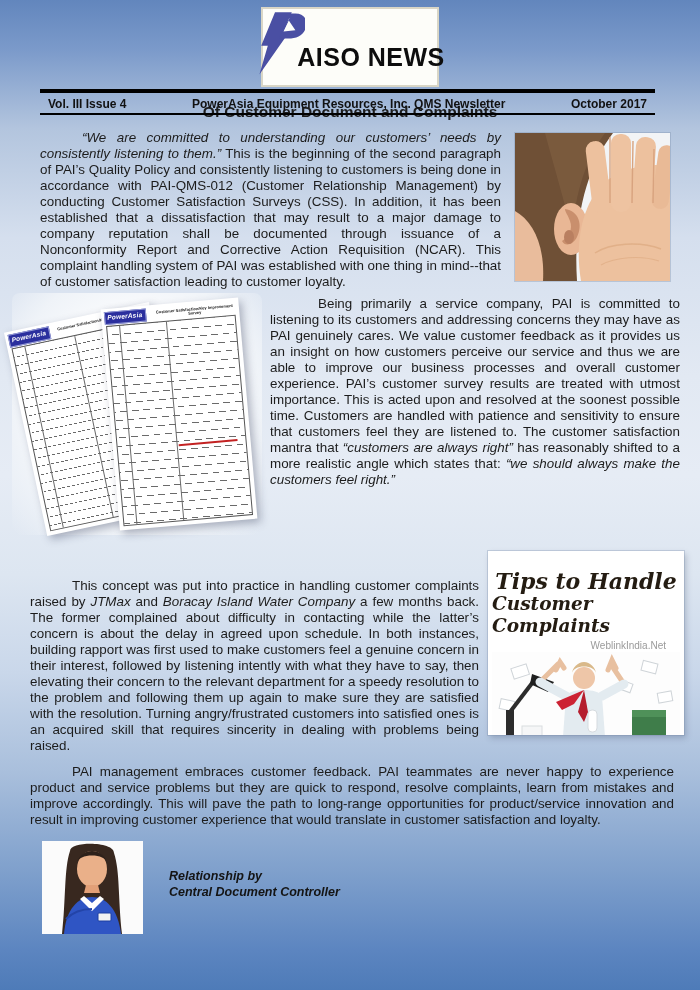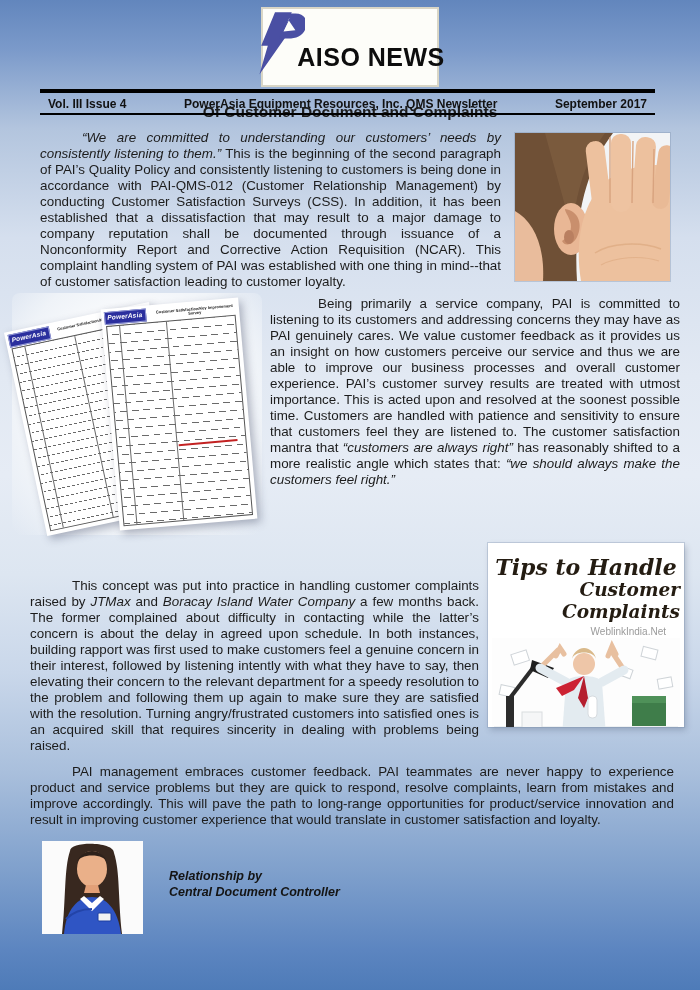--- a/index.html
+++ b/index.html
@@ -67,24 +67,24 @@
   .red-note { position:absolute; left:48%; right:6%; top:62%; height:2px; background:#c32222; }
   .text2 { flex:1; margin-left:8px; padding-top:3px; }
   .text2 .indent { text-indent:48px; }
 
   
   .section3 { display:flex; margin-top:8px; padding:0 16px 0 30px; }
   .text3 { flex:1; margin-right:9px; padding-top:2px;margin-top:33px; }
   .tips-card {
     flex:none; width:196px; height:184px; background:#fff;
     box-shadow:0 0 0 1px rgba(120,140,170,.3), 2px 3px 6px rgba(40,50,80,.25);
-    padding:12px 4px 0 4px; overflow:hidden;
+    padding:18px 4px 0 4px; overflow:hidden;margin-top:8px;
   }
   .tips-line1 { font-family:"DejaVu Serif", serif; font-style:italic; font-weight:bold; font-size:22px; text-align:center; color:#241c12; line-height:1.1; }
-  .tips-line2 { font-family:"DejaVu Serif", serif; font-style:italic; font-weight:bold; font-size:18.5px; text-align:right; color:#241c12; line-height:1.2; }
+  .tips-line2 { font-family:"DejaVu Serif", serif; font-style:italic; font-weight:bold; font-size:18.5px; text-align:left; color:#241c12; line-height:1.2; }
   .tips-credit { font-size:10px; color:#9a9a9a; text-align:right; padding-right:14px; margin-top:2px; }
   .tips-art { display:block; margin-top:1px; }
 
   
   .section4 { padding:10px 26px 0 30px; }
   .footer { display:flex; margin-top:13px; padding-left:42px; }
   .contrib-photo { flex:none; width:101px; height:93px; display:block; }
   .credit { margin-left:26px; padding-top:27px; font-size:12.5px; font-style:italic; font-weight:bold; line-height:16px; color:#141414; }
 </style>
 </head>
@@ -96,21 +96,21 @@
     <div class="logo-box">
       <svg width="54" height="72" viewBox="0 0 90 110">
         <path fill="#4a4fa3" d="M40,2 L68,2 L53,36 L63,36 L14,106 L28,58 L17,58 Z"></path>
         <path fill="#4a4fa3" fill-rule="evenodd" d="M56,4 L74,4 C88,4 94,14 92,25 C90,38 78,46 62,46 L47,46 L53,30 L64,12 Z M63,16 L74,32 L54,34 Z"></path>
       </svg>
       <span class="logo-text">AISO NEWS</span>
     </div>
     <div class="info-bar">
       <span>Vol. III Issue 4</span>
       <span class="mid">PowerAsia Equipment Resources, Inc. QMS Newsletter</span>
-      <span>September 2017</span>
+      <span>October 2017</span>
     </div>
   </div>
 
   <div class="article-title">Of Customer Document and Complaints</div>
 
   <div class="section1">
     <svg class="ear-img" viewBox="0 0 155 148">
       <rect width="155" height="148" fill="#f2f4f6"></rect>
       <path d="M0,0 L98,0 C72,34 58,86 62,148 L0,148 Z" fill="#6f5036"></path>
       <path d="M30,0 L90,0 C68,30 58,70 58,105 C50,70 38,30 30,0 Z" fill="#7d5d40" opacity=".8"></path>

